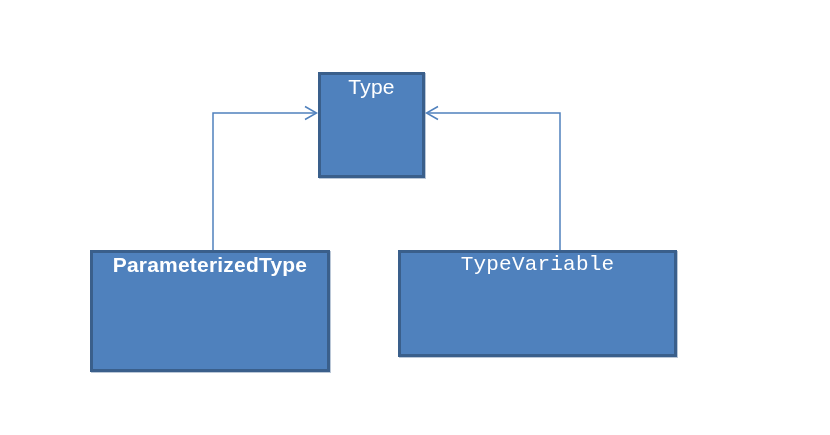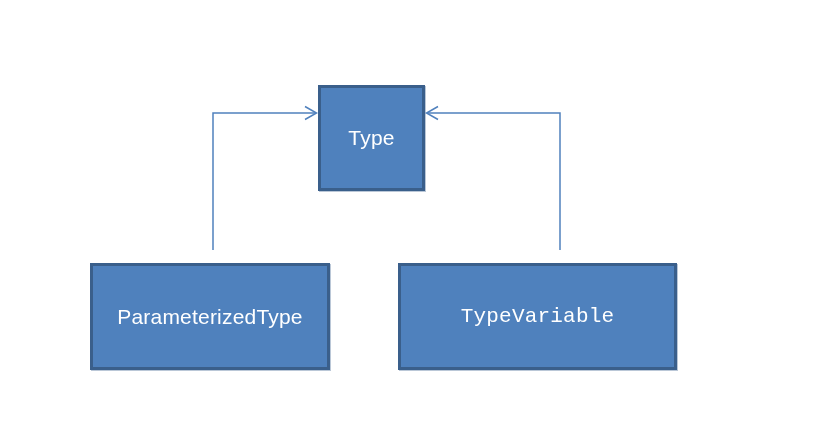--- a/index.html
+++ b/index.html
@@ -19,30 +19,29 @@
     width: 830px;
     height: 435px;
     background: var(--background);
     overflow: hidden;
   }
   .node {
     position: absolute;
     background: var(--node-fill);
     border: 3px solid var(--node-border);
     display: flex;
-    align-items: center;
+    align-items: flex-start;
     justify-content: center;
     color: var(--text);
     font-size: 21px;
     letter-spacing: 0.2px;
     box-shadow: 1px 1px 0 rgba(58,95,139,0.35);
-    margin-top: 13px;
   }
   .node-type            { left: 318px; top: 72px;  width: 107px; height: 106px; }
-  .node-parameterized   { left: 90px;  top: 250px; width: 240px; height: 107px; }
+  .node-parameterized   { left: 90px;  top: 250px; width: 240px; height: 122px; font-weight: bold; }
   .node-typevariable    { left: 398px; top: 250px; width: 279px; height: 107px; font-family: Liberation Mono, monospace; }
   svg.connectors {
     position: absolute;
     left: 0; top: 0;
     width: 830px; height: 435px;
     pointer-events: none;
   }
   svg.connectors polyline,
   svg.connectors path {
     fill: none;

